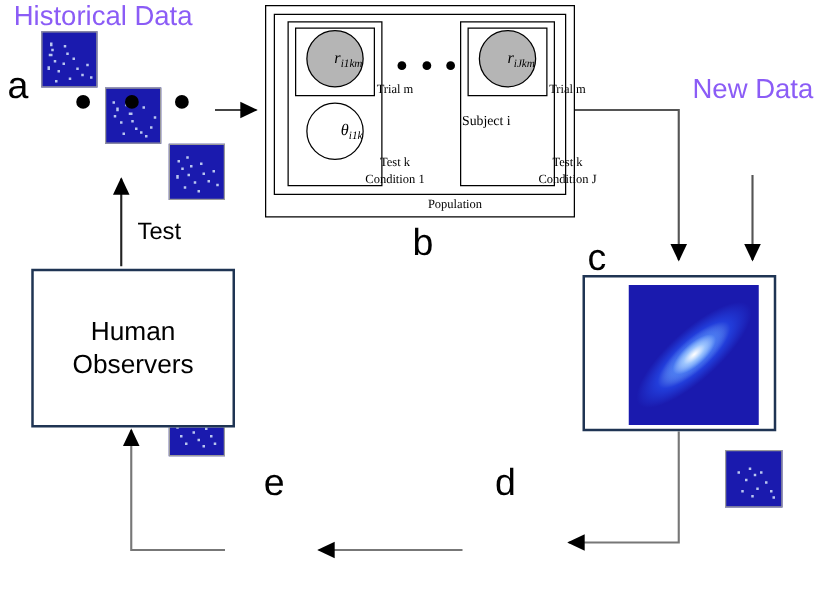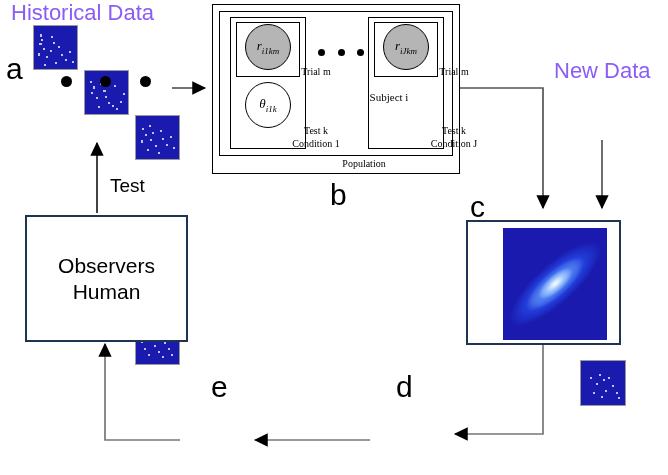--- a/index.html
+++ b/index.html
@@ -96,21 +96,21 @@
     box-sizing: border-box;
   }
 
   
   .node-circle {
     border: 1.6px solid #000;
     border-radius: 50%;
     box-sizing: border-box;
     display: flex;
     align-items: center;
-    justify-content: center;
+    justify-content: flex-end;
   }
   .node-obs { background: #b5b5b5; }
   .node-lat { background: #ffffff; }
 
   
   .tile {
     background: #1a1aae;
     box-sizing: border-box;
     overflow: hidden;
     position: relative;
@@ -348,18 +348,18 @@
 
   <div class="abs panel-letter" style="left:396px; top:372px;">d</div>
 
   <div class="abs panel-letter" style="left:211px; top:372px;">e</div>
 
   <div class="abs edge-label" style="left:110px; top:176px;">Test</div>
 
   <div class="abs navy-box" style="left:25px; top:215px; width:163px; height:127px;
               display:flex; align-items:center; justify-content:center;">
     <div class="box-label">
+      <div>Human</div>
       <div>Observers</div>
-      <div>Human</div>
     </div>
   </div>
 
 </div>
 
 </body></html>

